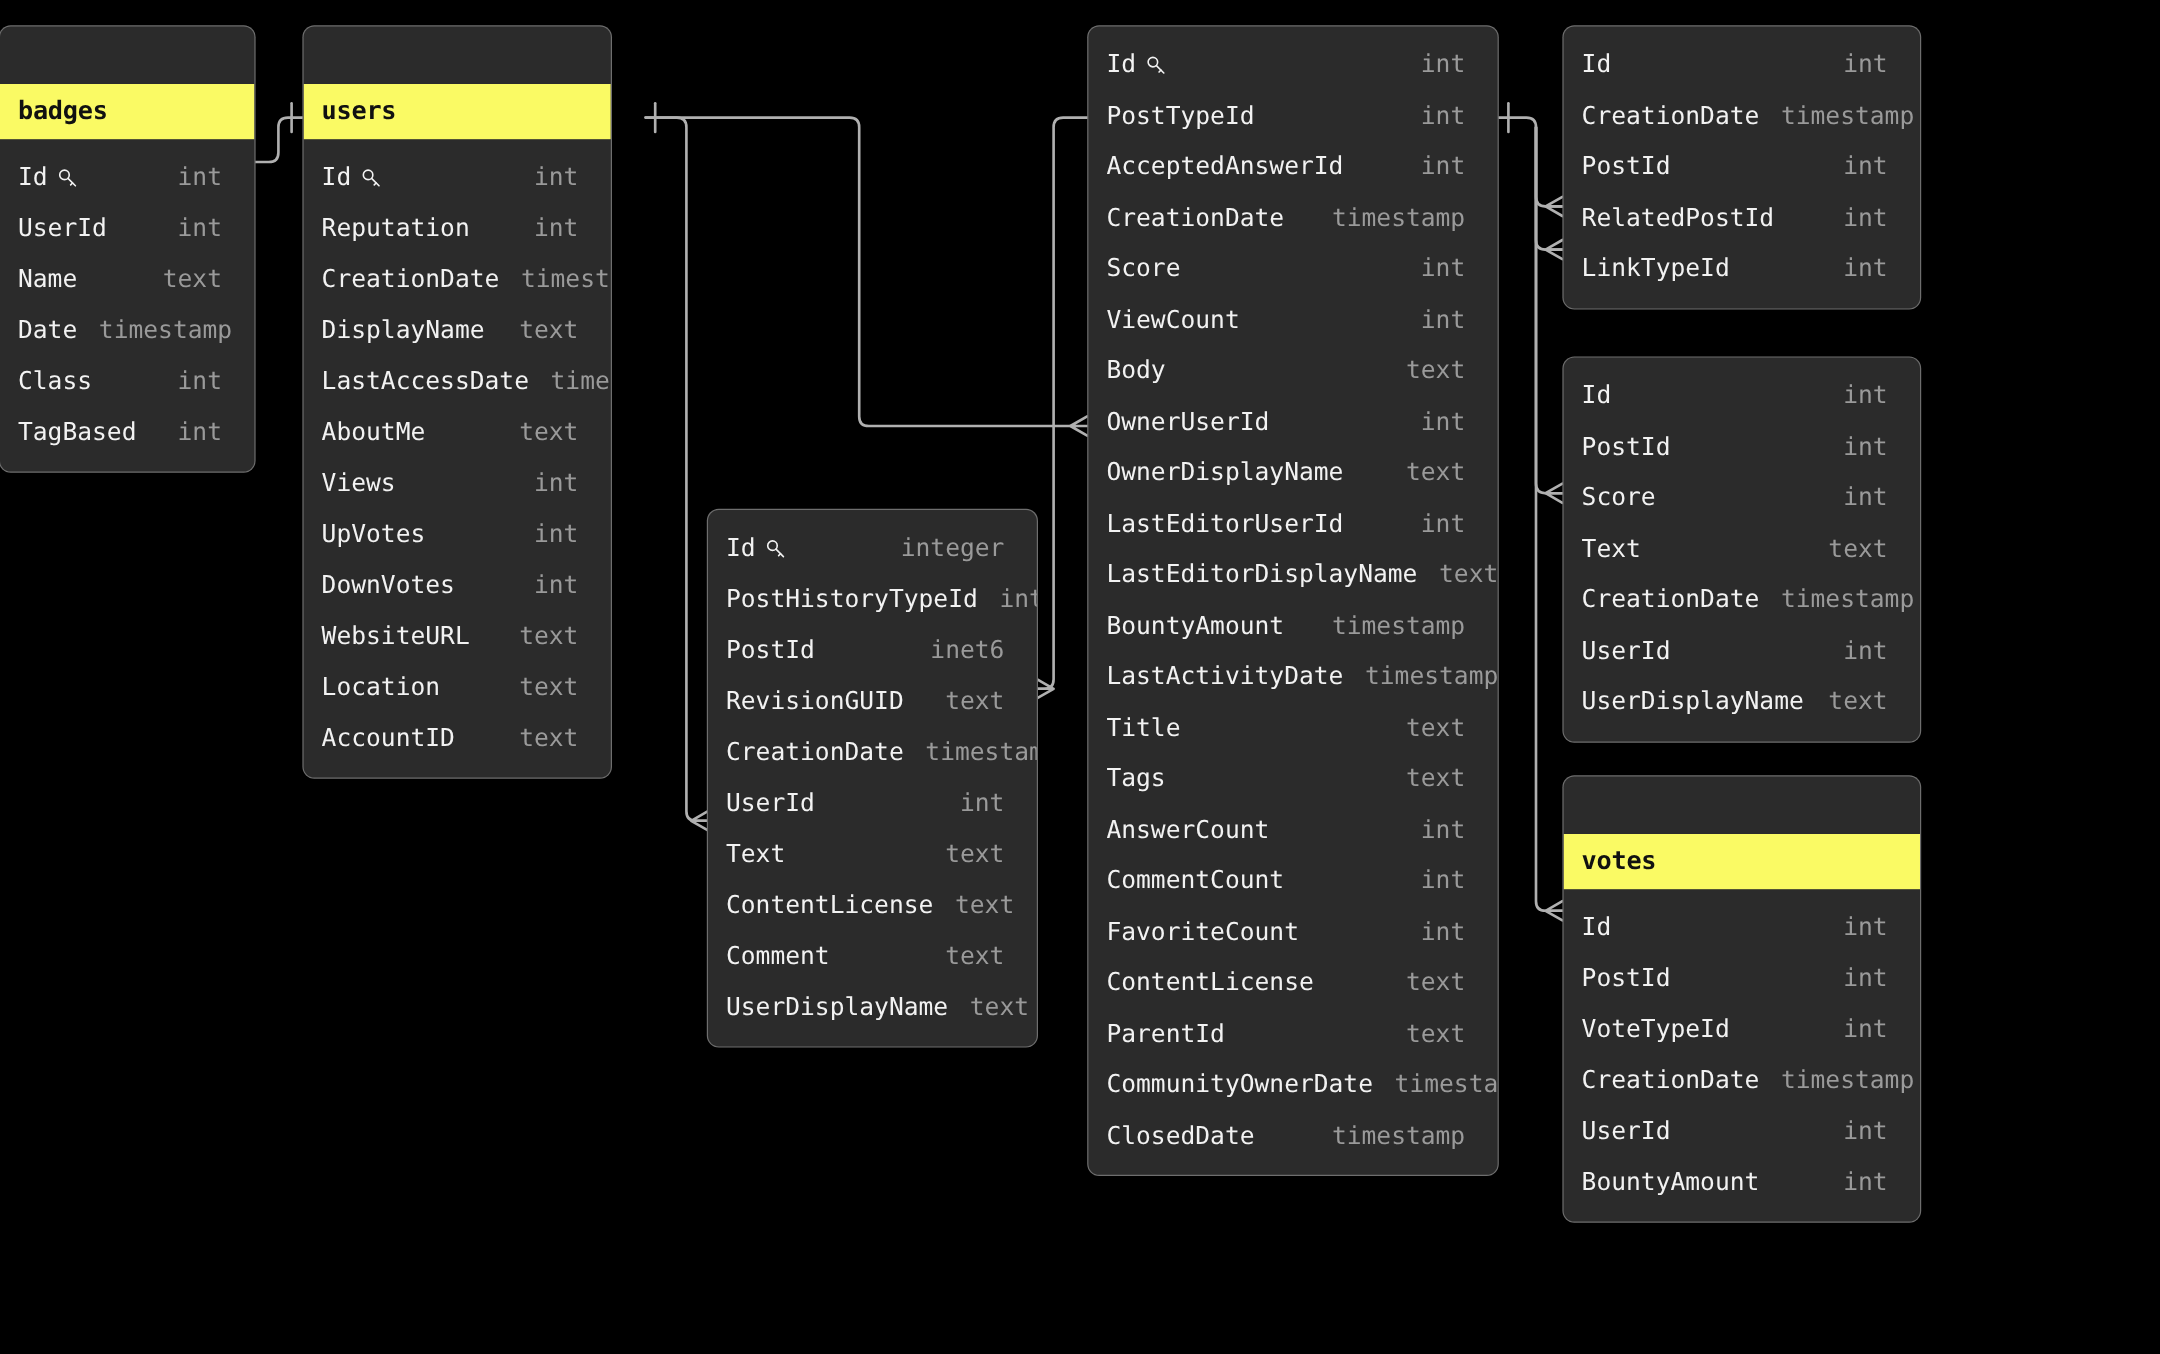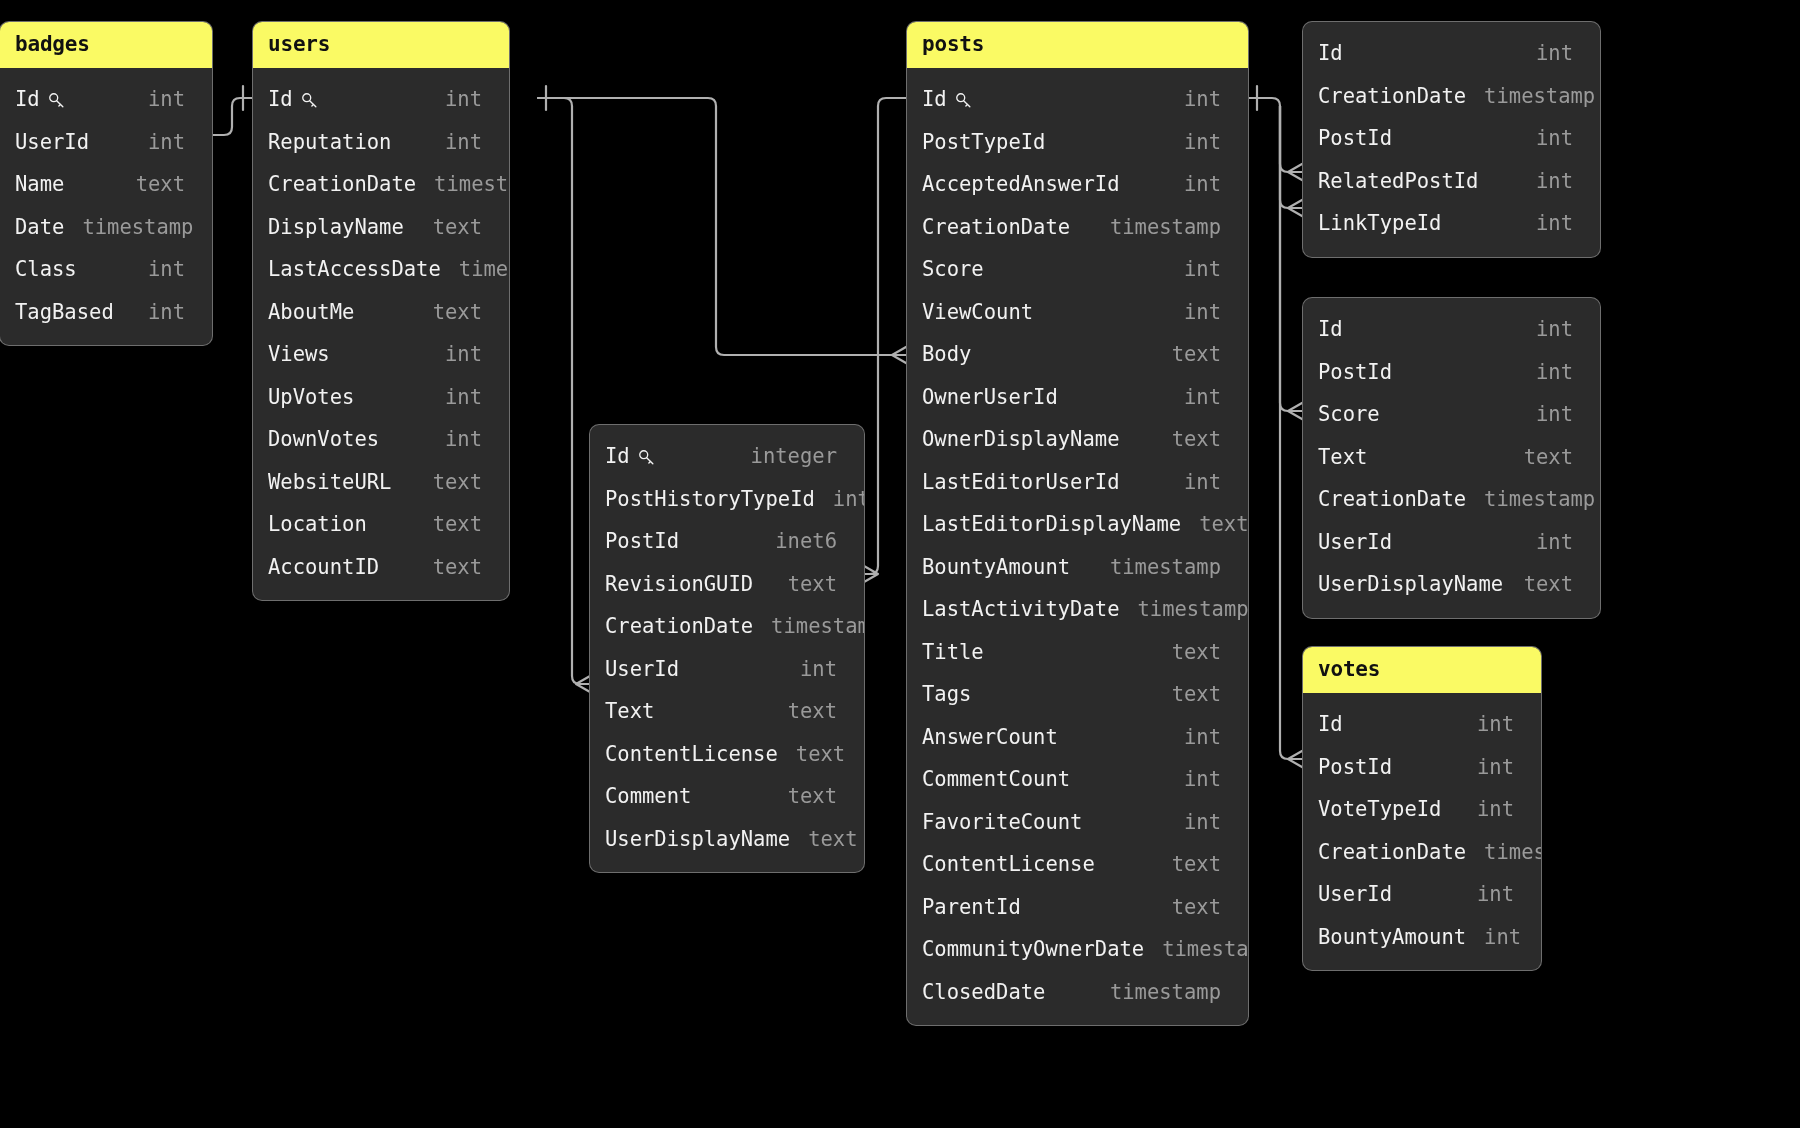--- a/index.html
+++ b/index.html
@@ -38,20 +38,21 @@
   }
   .table-header {
     background: #fafa64;
     color: #111111;
     font-weight: bold;
     font-size: 21px;
     letter-spacing: -0.2px;
     padding: 12px 15px 13px 15px;
     line-height: 1;
     font-family: "DejaVu Sans Mono", monospace;
+    margin-top: 48px;
   }
   .table-body {
     padding: 10px 12px 12px 0;
   }
   .field-row {
     display: flex;
     align-items: center;
     justify-content: space-between;
     padding: 0 15px;
     height: 42.5px;
@@ -331,21 +332,20 @@
           </div>
           <div class="field-row">
             <div class="field-name">
               <span>UserDisplayName</span>
             </div>
             <div class="field-type">text</div>
           </div>
         </div>
       </div>
       <div class="table-card" style="left: 907px; top: 22px; width: 341px;">
-        <div class="table-header">posts</div>
         <div class="table-body">
           <div class="field-row">
             <div class="field-name">
               <span>Id</span>
               <span class="key-icon">
   <svg viewBox="0 0 24 24" width="19" height="19" fill="none" stroke="#f2f2f2" stroke-width="1.7" stroke-linecap="round" stroke-linejoin="round">
     <circle cx="8.5" cy="8.5" r="5"></circle>
     <path d="M12.2 12.2 L20 20"></path>
     <path d="M17 17 L15 19"></path>
   </svg>
@@ -554,21 +554,21 @@
             <div class="field-type">int</div>
           </div>
           <div class="field-row">
             <div class="field-name">
               <span>UserDisplayName</span>
             </div>
             <div class="field-type">text</div>
           </div>
         </div>
       </div>
-      <div class="table-card" style="left: 1303px; top: 647px; width: 238px;">
+      <div class="table-card" style="left: 1303px; top: 647px; width: 297px;">
         <div class="table-header">votes</div>
         <div class="table-body">
           <div class="field-row">
             <div class="field-name">
               <span>Id</span>
             </div>
             <div class="field-type">int</div>
           </div>
           <div class="field-row">
             <div class="field-name">

